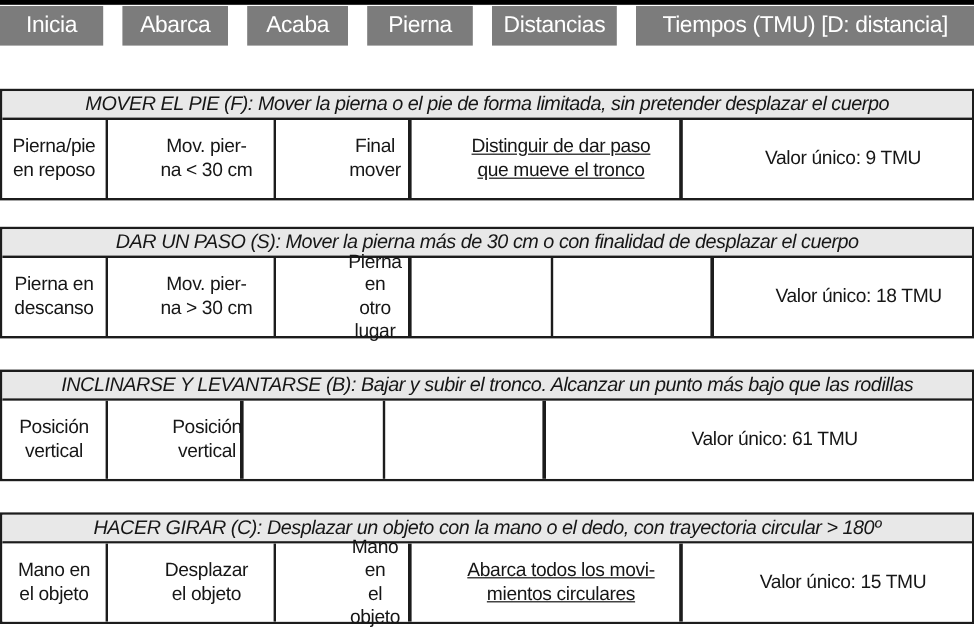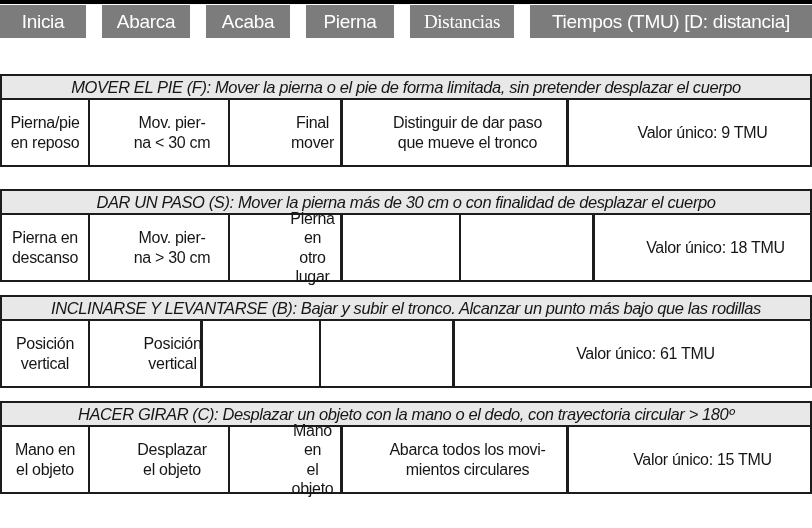--- a/index.html
+++ b/index.html
@@ -15,42 +15,42 @@
   
   .topbar { height:4px; background:#000000; margin-bottom:1px; }
 
   
   .colheader { display:flex; height:33px; column-gap:16px; margin-bottom:36px; }
   .hcell {
     background:#7c7c7c; color:#ffffff;
     display:flex; align-items:center; justify-content:center;
     font-size:19px; letter-spacing:-0.3px; white-space:nowrap;
   }
-  .h1{width:86px;} .h2{width:88px;} .h3{width:84px;} .h4{width:88px;} .h5{width:104px;font-family:Liberation Serif, serif;} .h6{flex:1;}
+  .h1{width:86px;} .h2{width:88px;} .h3{width:84px;} .h4{width:88px;} .h5{width:104px;} .h6{flex:1;}
 
   
-  .section { border:2px solid #1c1c1c; margin-bottom:13px; }
+  .section { border:2px solid #1c1c1c; margin-bottom:26px; }
   .section.gap-lg { margin-bottom:22px; }
   .sec-title {
     height:24px; background:#e8e8e8; border-bottom:2px solid #1c1c1c;
     display:flex; align-items:center; justify-content:center;
     font-style:italic; font-size:16.5px; letter-spacing:-0.4px; white-space:nowrap;
   }
   .sec-row { display:flex; height:65px; background:#ffffff;gap:26px; }
   .cell {
     display:flex; align-items:center; justify-content:center;
     text-align:center; font-size:16px; line-height:1.2;
     letter-spacing:-0.3px; white-space:pre-line;
   }
   .c1 { width:88px;  border-right:2px solid #1c1c1c; }
   .c2 { width:114px;  border-right:2px solid #1c1c1c; }
   .c3 { width:87px;  border-right:3px solid #1c1c1c;padding-left:29px; }
   .c4 { width:92px;  border-right:2px solid #1c1c1c; }
   .c5 { width:108px; border-right:3px solid #1c1c1c; }
-  .c45{ width:200px; border-right:3px solid #1c1c1c; }
+  .c45{ width:200px; border-right:3px solid #1c1c1c;text-decoration:underline; }
   .c6 { flex:1; }
 </style>
 </head>
 <body>
 
 <div class="page">
 
   <div class="topbar"></div>
 
   <div class="colheader">

